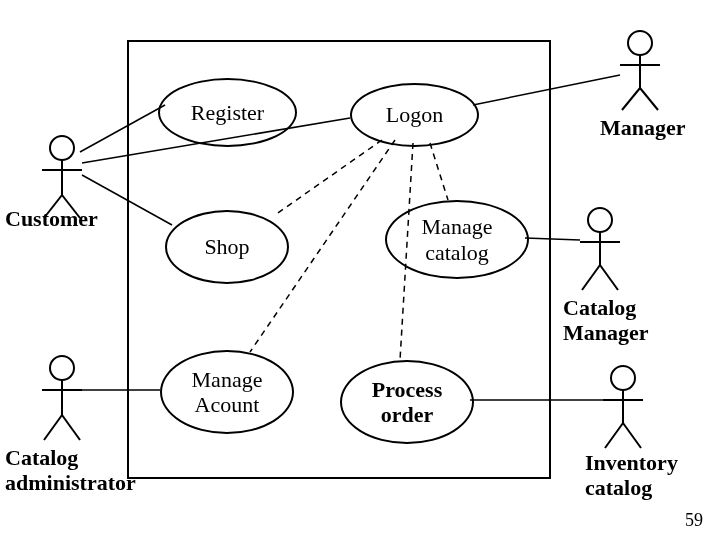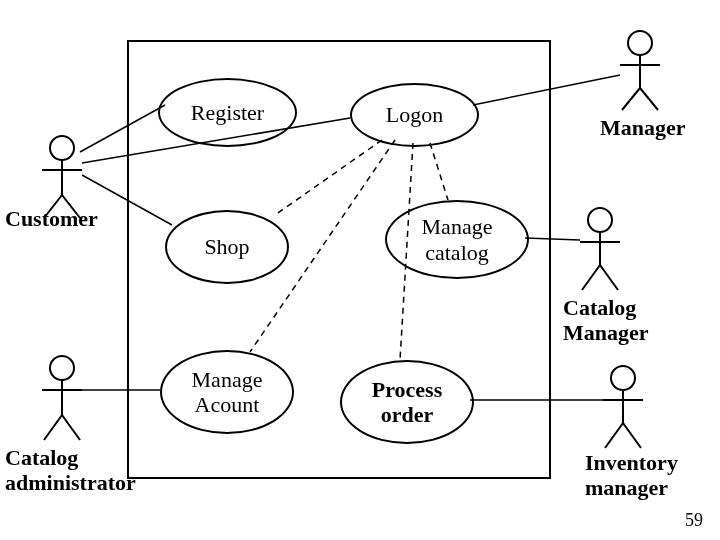--- a/index.html
+++ b/index.html
@@ -95,21 +95,21 @@
 
   <div class="actor-label" style="left:5px; top:445px;">Catalog
 administrator</div>
 
   <div class="actor-label" style="left:600px; top:115px;">Manager</div>
 
   <div class="actor-label" style="left:563px; top:295px;">Catalog
 Manager</div>
 
   <div class="actor-label" style="left:585px; top:450px;">Inventory
-manager</div>
+catalog</div>
 
   <div class="page-number" style="left:685px; top:510px;">59</div>
 
   <svg class="overlay" viewBox="0 0 720 540">
 
     <g>
       <circle class="stick-head" cx="62" cy="148" r="12"></circle>
       <line class="stick" x1="62" y1="160" x2="62" y2="195"></line>
       <line class="stick" x1="42" y1="170" x2="82" y2="170"></line>
       <line class="stick" x1="62" y1="195" x2="44" y2="218"></line>

